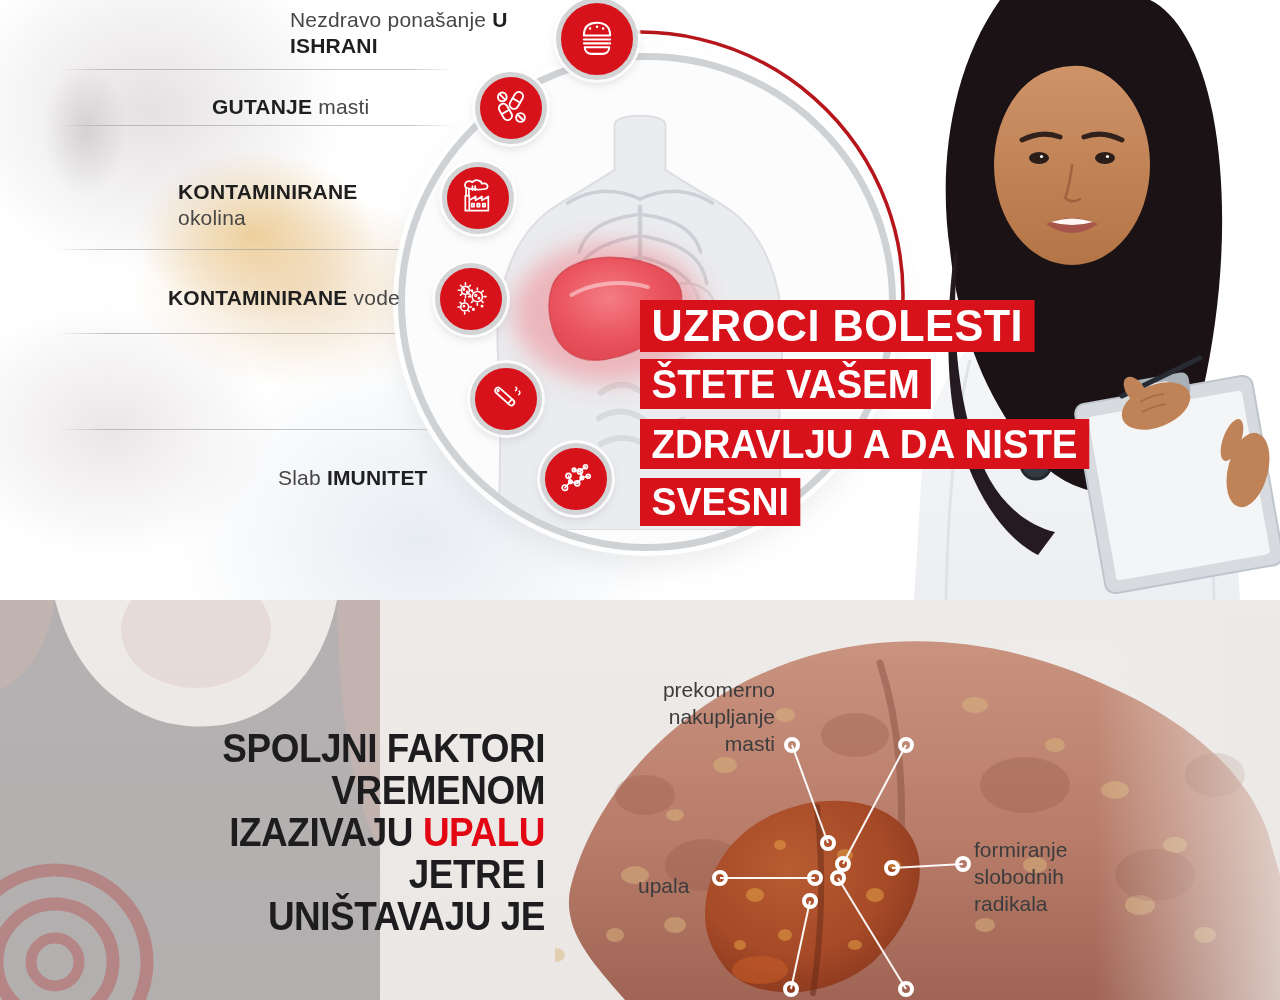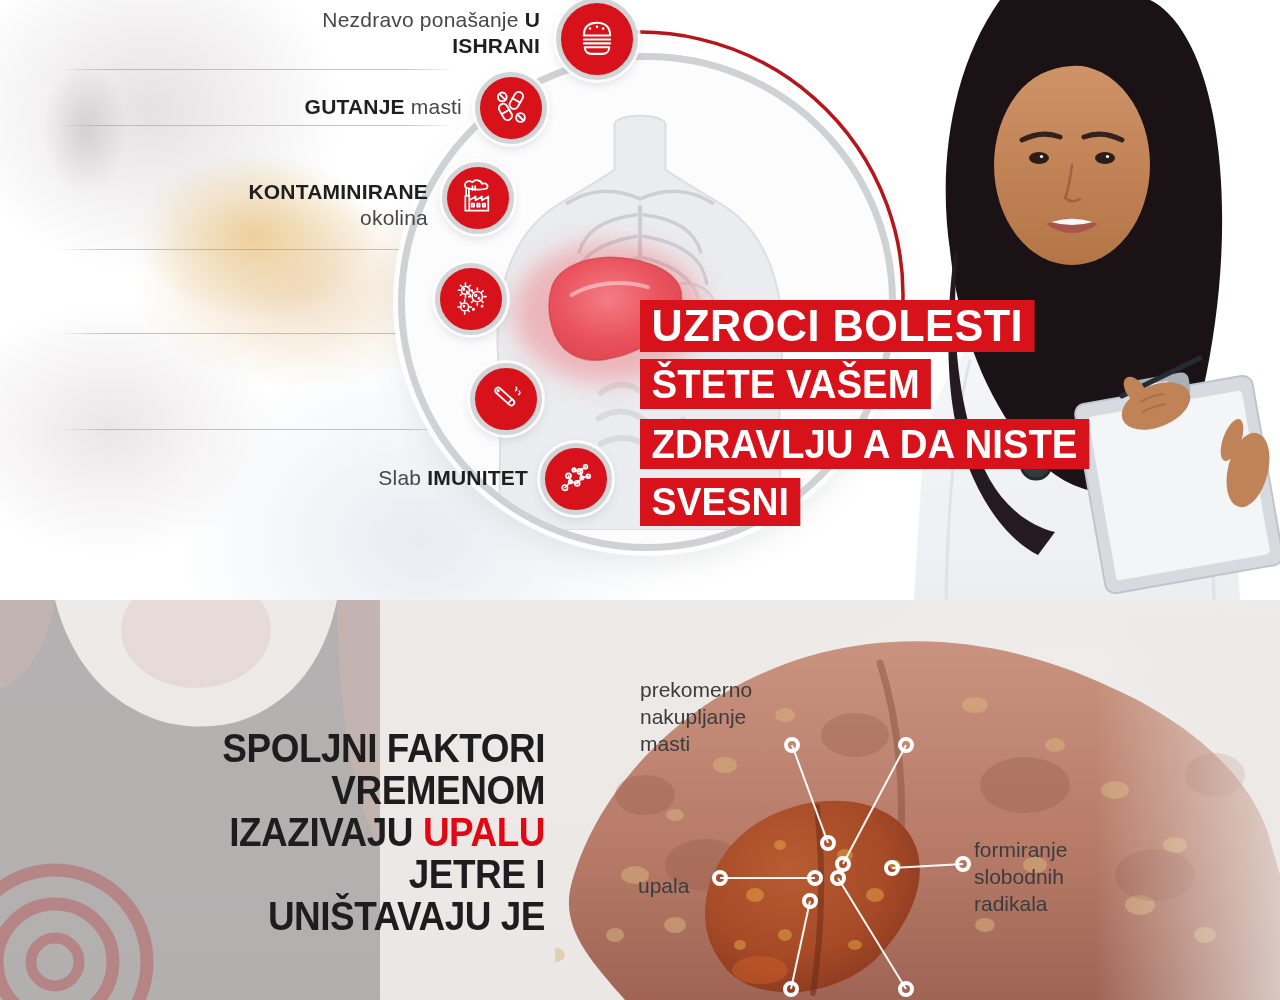--- a/index.html
+++ b/index.html
@@ -17,21 +17,21 @@
       radial-gradient(ellipse 330px 260px at 420px 540px, rgba(216,224,233,0.6), rgba(216,224,233,0) 75%);}
   .divider{position:absolute;left:57px;width:398px;height:1px;z-index:2;
       background:linear-gradient(90deg, rgba(160,160,160,0) 0%, rgba(150,150,150,0.55) 12%, rgba(150,150,150,0.55) 88%, rgba(160,160,160,0) 100%);}
   .dv1{top:69px}.dv2{top:125px}.dv3{top:249px}.dv4{top:333px}.dv5{top:429px}
 
   .anatomy-circle{position:absolute;left:398px;top:53px;width:484px;height:484px;z-index:3;
       border-radius:50%;background:#fcfcfd;border:7px solid #cfd2d5;
       box-shadow:0 0 0 5px rgba(255,255,255,0.9), 0 14px 30px rgba(90,100,110,0.12);overflow:hidden;}
   .arc-svg{position:absolute;inset:0;width:1280px;height:600px;z-index:4;pointer-events:none;}
 
-  .rf{position:absolute;width:250px;text-align:right;font-size:21px;line-height:26px;
+  .rf{position:absolute;width:250px;text-align:left;font-size:21px;line-height:26px;
       color:#474747;z-index:5;letter-spacing:.2px;}
   .rf b{color:#1f1f1f;font-weight:700;}
   .rf1{left:290px;top:7px}.rf2{left:212px;top:94px}.rf3{left:178px;top:179px}
   .rf4{left:168px;top:285px}.rf5{left:205px;top:372px}.rf6{left:278px;top:465px}
 
   .badge{position:absolute;border-radius:50%;background:#d8121b;border:5px solid #d3d4d6;
       box-shadow:0 0 0 3px rgba(255,255,255,0.85), 0 4px 10px rgba(120,120,130,0.25);
       display:flex;align-items:center;justify-content:center;z-index:6;}
   .badge svg{display:block;}
   .ic1{left:556px;top:-2px;width:72px;height:72px;}
@@ -55,21 +55,21 @@
       background:radial-gradient(ellipse 500px 320px at 1080px 180px, #f0eeec, rgba(240,238,236,0) 80%),
                  linear-gradient(180deg,#edeae8 0%,#eae7e4 100%);}
   .person-bg{position:absolute;left:0;top:0;width:380px;height:400px;z-index:1;}
   .headline{position:absolute;left:60px;top:727px;width:485px;text-align:right;z-index:5;
       font-weight:700;font-size:41px;line-height:42px;color:#1d1c1e;letter-spacing:-.5px;
       transform:scaleX(.9);transform-origin:right center;}
   .headline .red{color:#e30613;}
   .liver-svg{position:absolute;left:555px;top:15px;width:725px;height:385px;z-index:2;}
   .callouts{position:absolute;inset:0;width:1280px;height:400px;z-index:3;pointer-events:none;}
   .liver-label{position:absolute;font-size:21px;line-height:27px;color:#3c3c3c;z-index:4;}
-  .lab-fat{left:640px;top:76px;width:135px;}
+  .lab-fat{left:640px;top:76px;width:135px;text-align:right;}
   .lab-cells{left:933px;top:76px;width:125px;}
   .lab-upala{left:638px;top:272px;width:90px;}
   .lab-radicals{left:974px;top:236px;width:120px;}
 </style>
 </head>
 <body>
 
 <div class="page">
 
   <div class="hero">
@@ -121,20 +121,21 @@
       </svg>
     </div>
 
     <svg class="arc-svg" viewBox="0 0 1280 600">
       <path d="M585,38 A263,263 0 0 1 902,318" fill="none" stroke="#b5151b" stroke-width="3.5"></path>
     </svg>
 
     <div class="rf rf1"><span>Nezdravo ponašanje </span><b>U ISHRANI</b><span></span></div>
     <div class="rf rf2"><span></span><b>GUTANJE</b><span> masti</span></div>
     <div class="rf rf3"><span></span><b>KONTAMINIRANE</b><span> okolina</span></div>
+    <div class="rf rf4"><span></span><b>KONTAMINIRANE</b><span> vode</span></div>
     <div class="rf rf6"><span>Slab </span><b>IMUNITET</b><span></span></div>
 
     <div class="badge ic1">
       <svg width="42" height="42" viewBox="0 0 48 48">
           <g stroke="#fff" stroke-width="2.4" fill="none" stroke-linecap="round" stroke-linejoin="round">
         <path d="M9,20 C9,9 16,5.5 24,5.5 C32,5.5 39,9 39,20 Z"></path>
         <path d="M16,12 l0.01,0 M24,10 l0.01,0 M31,12 l0.01,0" stroke-width="3"></path>
         <path d="M9,24.5 h30"></path>
             <path d="M9,29 h30"></path>
         <path d="M10,33.5 h28 c0,5 -3.5,7.5 -8,7.5 h-12 c-4.5,0 -8,-2.5 -8,-7.5 Z"></path>

